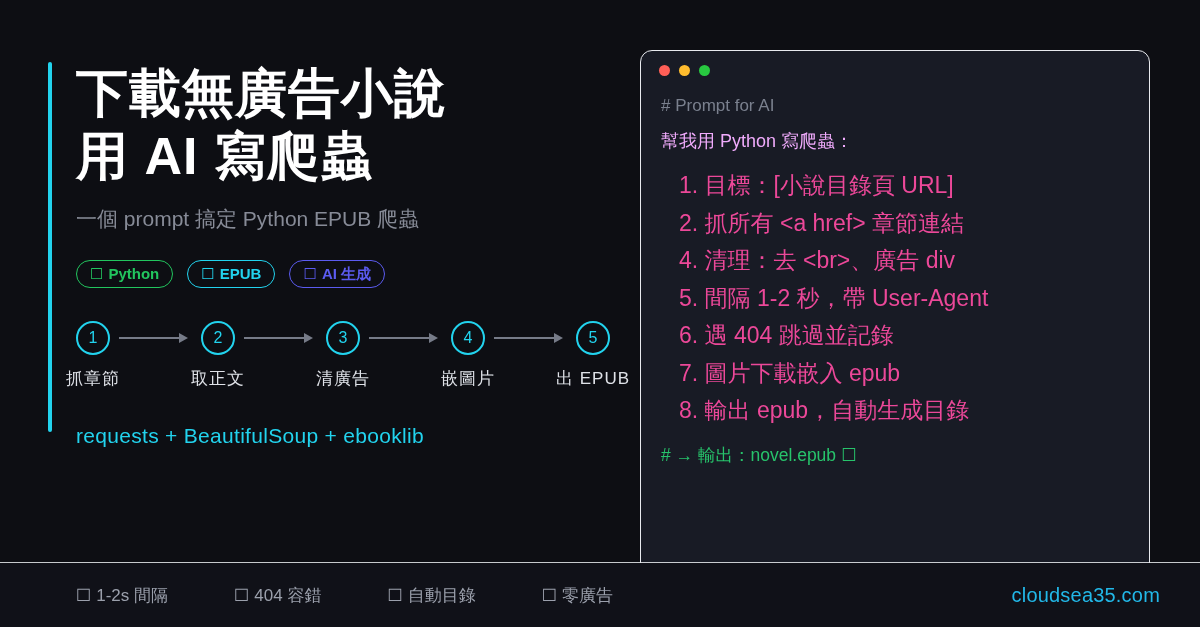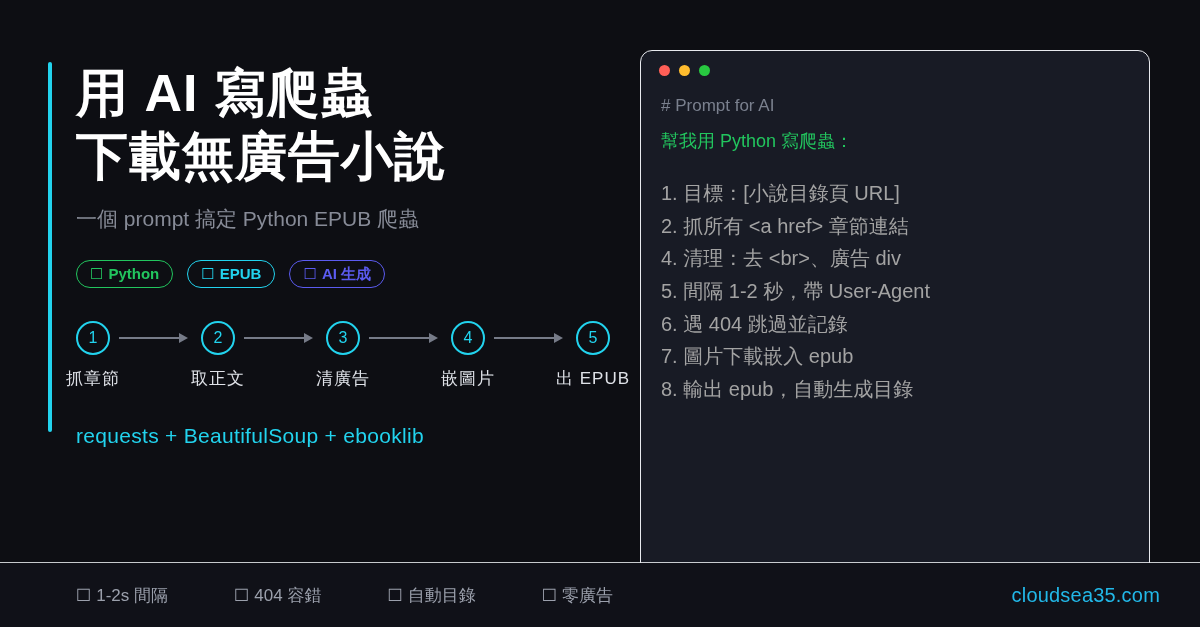--- a/index.html
+++ b/index.html
@@ -90,25 +90,25 @@
   .dot.r { background:#ff5f57; }
   .dot.y { background:#febc2e; }
   .dot.g { background:#28c840; }
 
   .code-body { padding:17px 20px 0 20px; }
   .code-comment {
     color:#7a808e; font-size:17px; line-height:1.55; margin-bottom:9px;
     white-space:nowrap;
   }
   .code-head {
-    color:#22c55e; font-size:18px; line-height:1.55; margin-bottom:21px;
+    color:#f0abfc; font-size:18px; line-height:1.55; margin-bottom:11px;
     white-space:nowrap;
   }
   .code-line {
-    color:#a3a3a3; font-size:20px; line-height:1.63; white-space:nowrap;
+    color:#ec4899; font-size:23px; line-height:1.63; white-space:nowrap;margin-left:18px;
   }
   .code-out {
     color:#27c36b; font-size:17.5px; line-height:1.55; margin-top:12px;
     white-space:nowrap;
   }
 
   
   .footer-div {
     position:absolute; left:0; top:562px; width:1200px; height:1px;
     background:#e9ebef; opacity:.85;
@@ -133,22 +133,22 @@
 </head>
 <body>
 
 <div id="stage">
 
   <div class="accent-bar"></div>
 
   <div class="left-col">
 
     <h1 class="title">
+      <span class="ln">下載無廣告小說</span>
       <span class="ln">用 AI 寫爬蟲</span>
-      <span class="ln">下載無廣告小說</span>
     </h1>
 
     <div class="subtitle">一個 prompt 搞定 Python EPUB 爬蟲</div>
 
     <div class="badges">
       <span class="badge green">
         <span class="bicon">☐</span>
         <span>Python</span>
       </span>
       <span class="badge cyan">
@@ -201,20 +201,21 @@
     <div class="code-body">
       <div class="code-comment"># Prompt for AI</div>
       <div class="code-head">幫我用 Python 寫爬蟲：</div>
       <div class="code-line">1. 目標：[小說目錄頁 URL]</div>
       <div class="code-line">2. 抓所有 &lt;a href&gt; 章節連結</div>
       <div class="code-line">4. 清理：去 &lt;br&gt;、廣告 div</div>
       <div class="code-line">5. 間隔 1-2 秒，帶 User-Agent</div>
       <div class="code-line">6. 遇 404 跳過並記錄</div>
       <div class="code-line">7. 圖片下載嵌入 epub</div>
       <div class="code-line">8. 輸出 epub，自動生成目錄</div>
+      <div class="code-out"># → 輸出：novel.epub ☐</div>
     </div>
   </div>
 
   <div class="footer-div"></div>
 
   <div class="footer">
     <div class="foot-items">
       <span class="foot-item">
         <span>☐</span>
         <span>1-2s 間隔</span>

